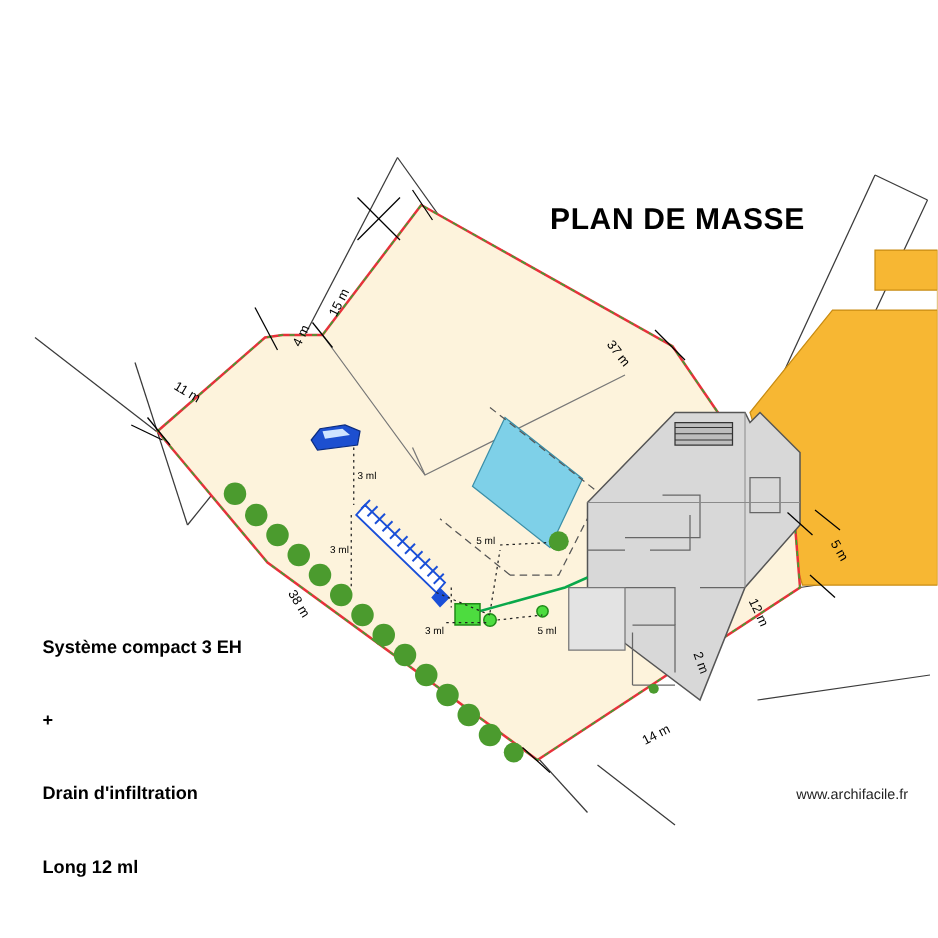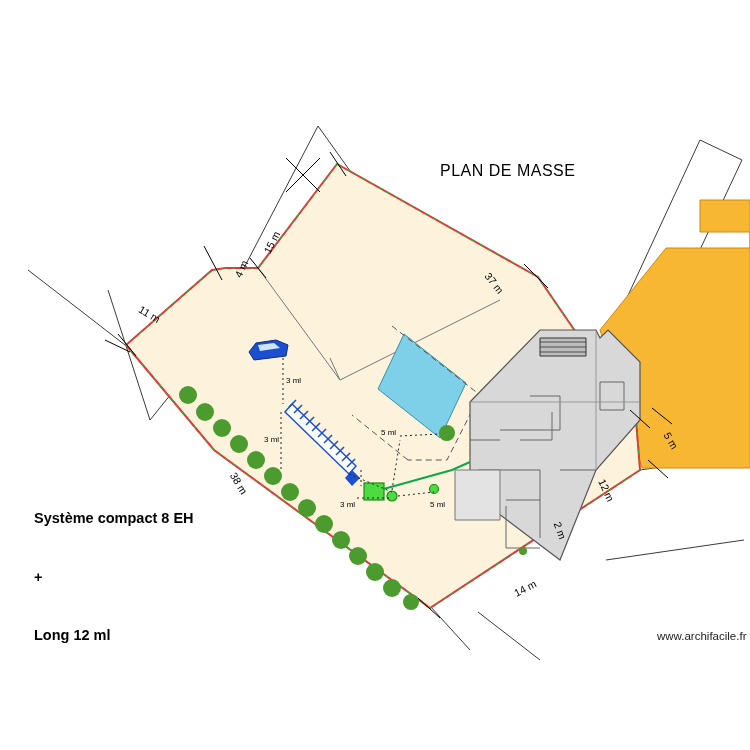--- a/index.html
+++ b/index.html
@@ -27,39 +27,38 @@
     height: 750px;
   }
   .txt {
     position: absolute;
     white-space: pre;
     color: #000;
   }
   #title {
     left: 440px;
     top: 162px;
-    font-size: 16px;
-    font-weight: normal;
+    font-size: 24px;
+    font-weight: bold;
     letter-spacing: 0.5px;
   }
   #legend {
     left: 34px;
     top: 470px;
     font-size: 14.5px;
     font-weight: bold;
     line-height: 19.5px;
   }
   #legend div { white-space: pre; }
   #watermark {
     left: 637px;
     top: 630px;
     font-size: 11.5px;
     color: #222;
     font-weight: normal;
-    margin-left: 20px;
   }
   .dim {
     position: absolute;
     font-size: 10.5px;
     color: #000;
     white-space: pre;
     transform-origin: 0 0;
   }
   .mlabel {
     position: absolute;
@@ -221,22 +220,23 @@
       <line x1="418" y1="598" x2="440" y2="618"></line>
       <line x1="286" y1="158" x2="320" y2="192"></line>
       <line x1="320" y1="158" x2="286" y2="192"></line>
     </g>
 
   </svg>
 
   <div class="txt" id="title">PLAN DE MASSE</div>
 
   <div class="txt" id="legend">
-    <div>Système compact 8 EH</div>
+    <div>Système compact 3 EH</div>
     <div>+</div>
+    <div>Drain d'infiltration</div>
     <div>Long 12 ml</div>
     
     
     
   </div>
 
   <div class="txt" id="watermark">www.archifacile.fr</div>
 
   <div class="dim" style="left:261px; top:250px; transform:rotate(-63deg);">15 m</div>
   <div class="dim" style="left:232px; top:274px; transform:rotate(-64deg);">4 m</div>

